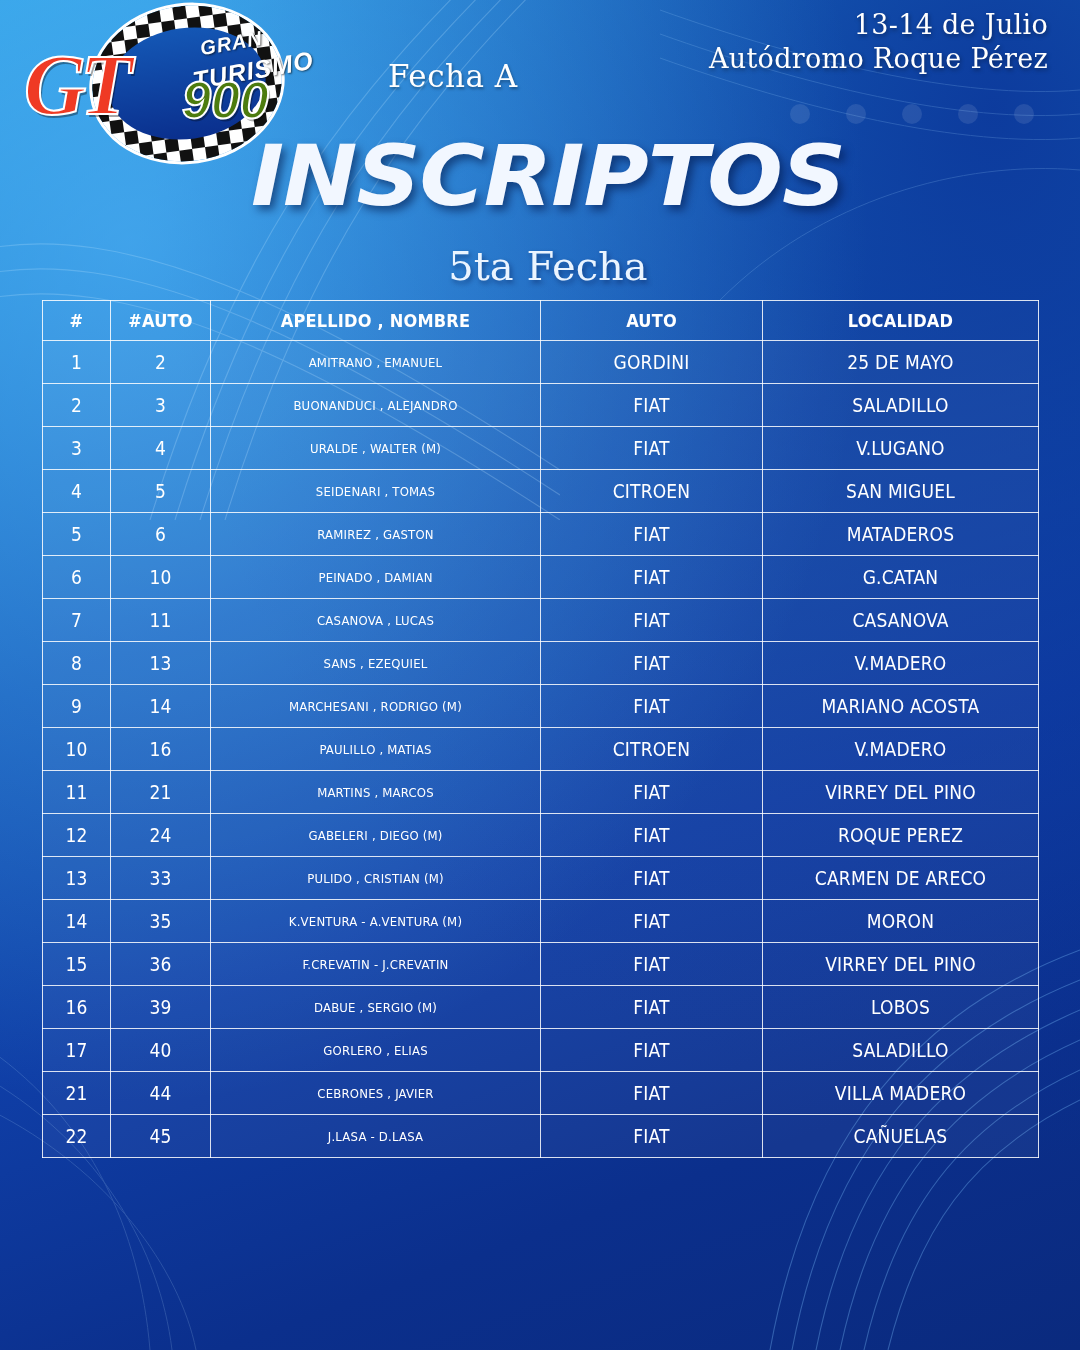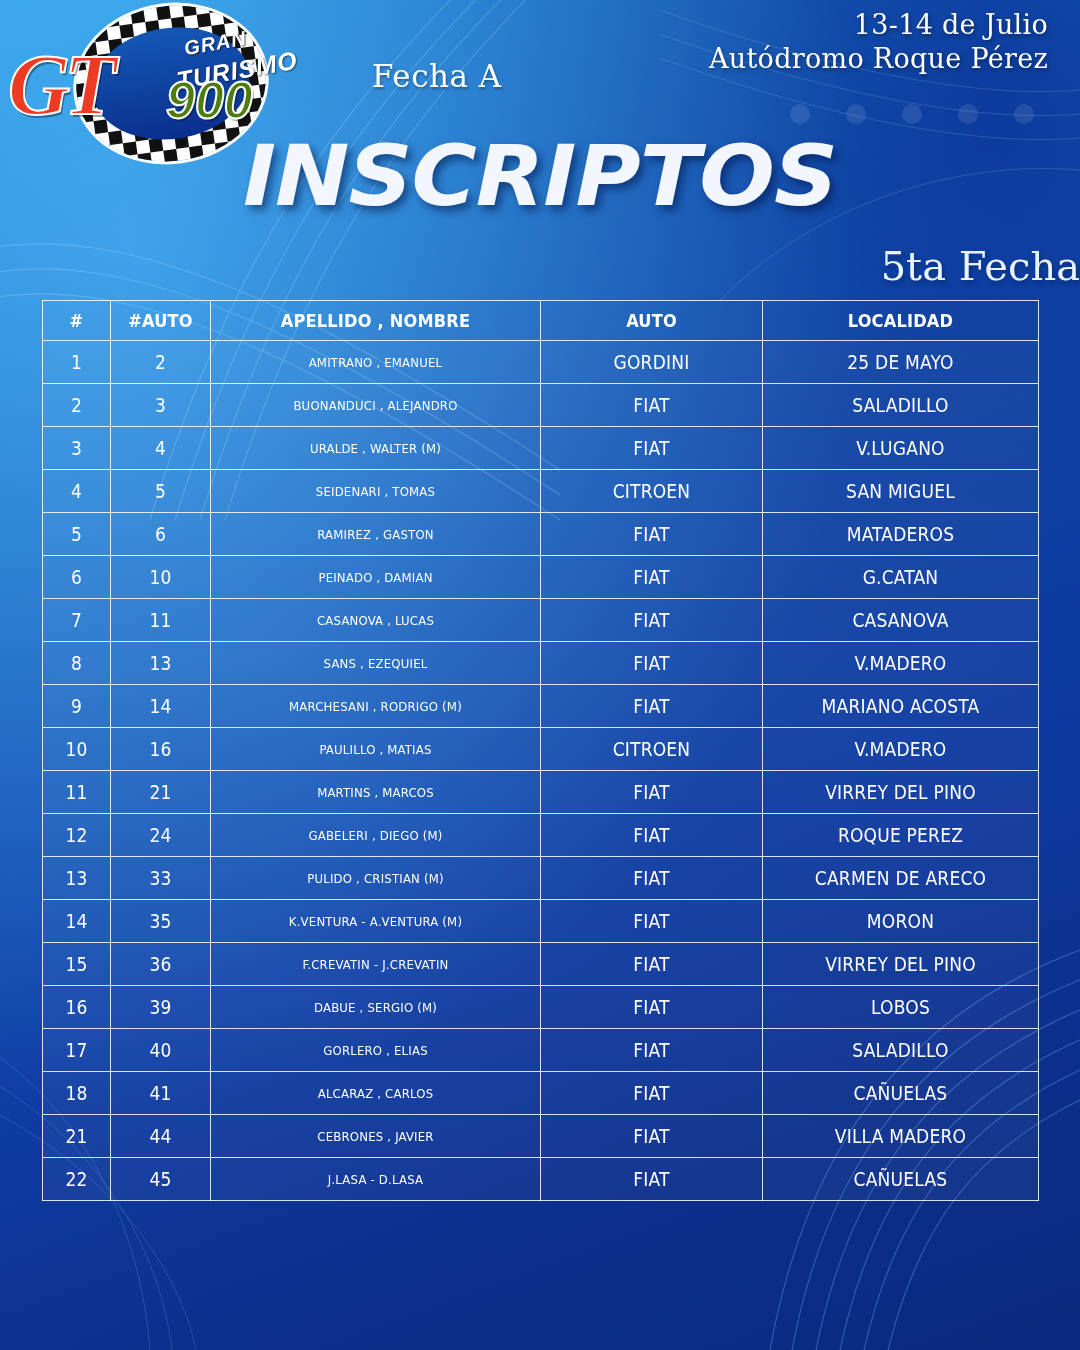--- a/index.html
+++ b/index.html
@@ -19,21 +19,21 @@
   
   .swirl { position: absolute; pointer-events: none; }
   .swirl svg { display: block; }
   .dots { position: absolute; top: 104px; left: 790px; width: 250px; height: 40px; pointer-events: none; }
   .dots i {
     position: absolute; width: 20px; height: 20px; border-radius: 50%;
     background: rgba(255,255,255,0.10);
   }
 
   
-  .header { position: relative; height: 300px; }
+  .header { position: relative; height: 300px; margin-left: 16px; }
 
   .logo {
     position: absolute; left: 8px; top: 6px; width: 330px; height: 160px;
   }
   .logo .oval {
     position: absolute; left: 68px; top: 0px; width: 190px; height: 155px;
     border-radius: 50%;
     background:
       repeating-conic-gradient(#111 0% 25%, #fff 0% 50%) 0 0/26px 26px;
     box-shadow: 0 0 0 3px #fff;
@@ -106,21 +106,21 @@
     font-style: italic;
     font-size: 84px;
     line-height: 84px;
     color: #f2f7ff;
     letter-spacing: -1px;
     text-shadow: 4px 5px 8px rgba(0,20,70,.55);
     transform: scaleX(1.06);
   }
   .subtitle {
     position: absolute; left: 0; right: 0; top: 244px;
-    text-align: right;
+    text-align: center;
     font-family: "DejaVu Serif", serif;
     font-size: 40px; line-height: 44px;
     color: #eaf4ff;
     text-shadow: 2px 3px 5px rgba(0,20,70,.45);
   }
 
   
   .table-wrap { position: relative; padding: 0 42px; }
   table {
     width: 996px;
@@ -365,27 +365,20 @@
           <td class="loc">LOBOS</td>
         </tr>
         <tr>
           <td class="num">17</td>
           <td class="auto-num">40</td>
           <td class="name">GORLERO , ELIAS</td>
           <td class="auto">FIAT</td>
           <td class="loc">SALADILLO</td>
         </tr>
         <tr>
-          <td class="num">18</td>
-          <td class="auto-num">41</td>
-          <td class="name">ALCARAZ , CARLOS</td>
-          <td class="auto">FIAT</td>
-          <td class="loc">CAÑUELAS</td>
-        </tr>
-        <tr>
           <td class="num">21</td>
           <td class="auto-num">44</td>
           <td class="name">CEBRONES , JAVIER</td>
           <td class="auto">FIAT</td>
           <td class="loc">VILLA MADERO</td>
         </tr>
         <tr>
           <td class="num">22</td>
           <td class="auto-num">45</td>
           <td class="name">J.LASA - D.LASA</td>

